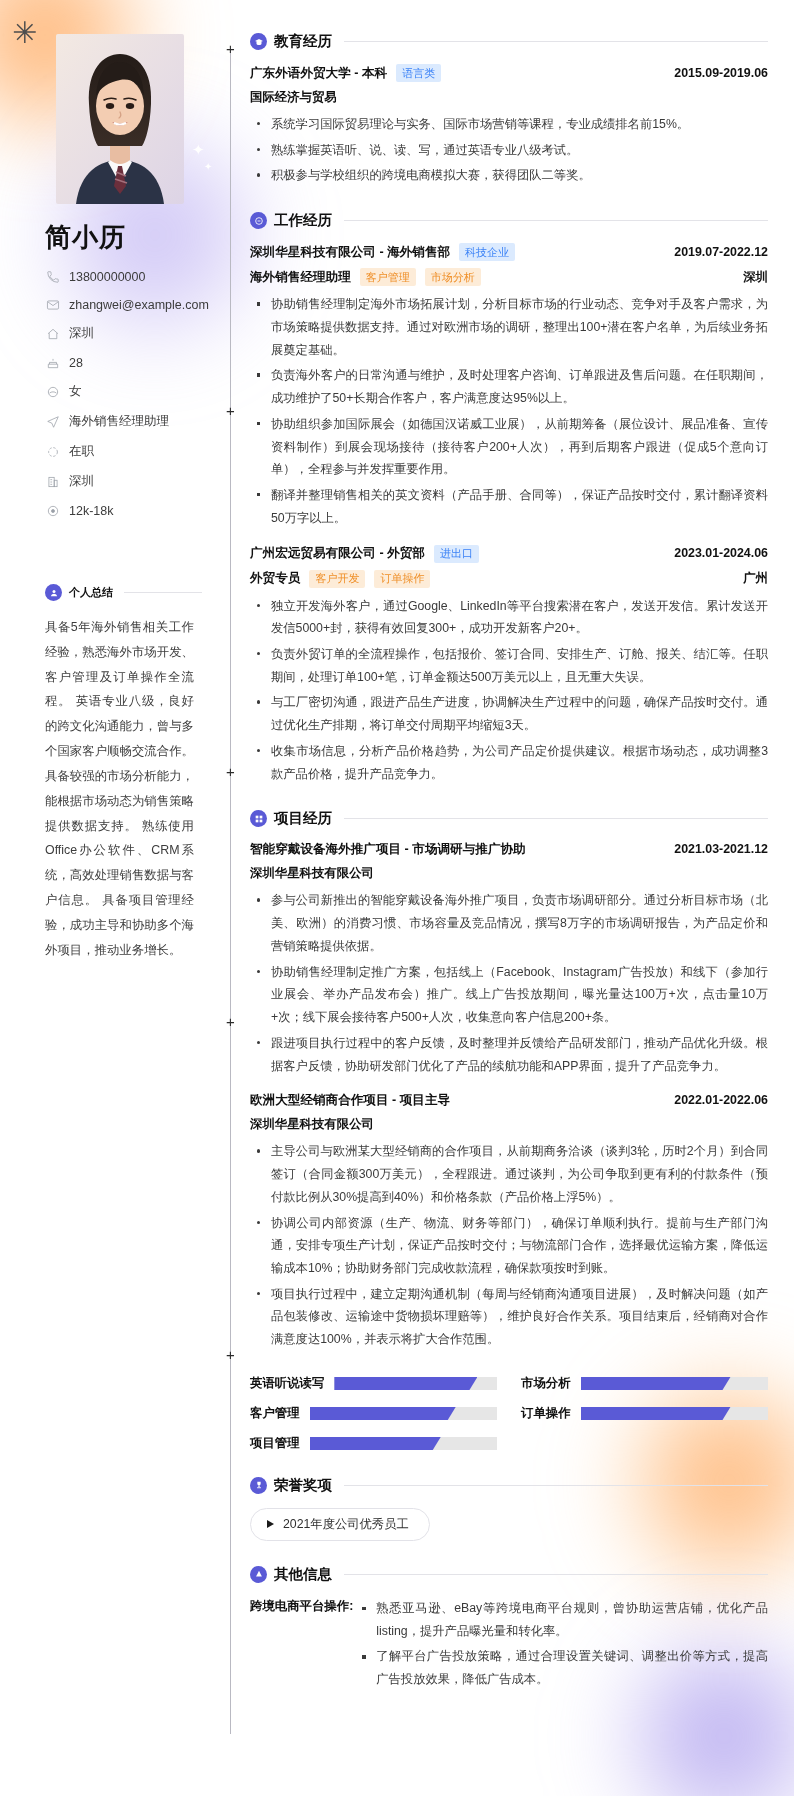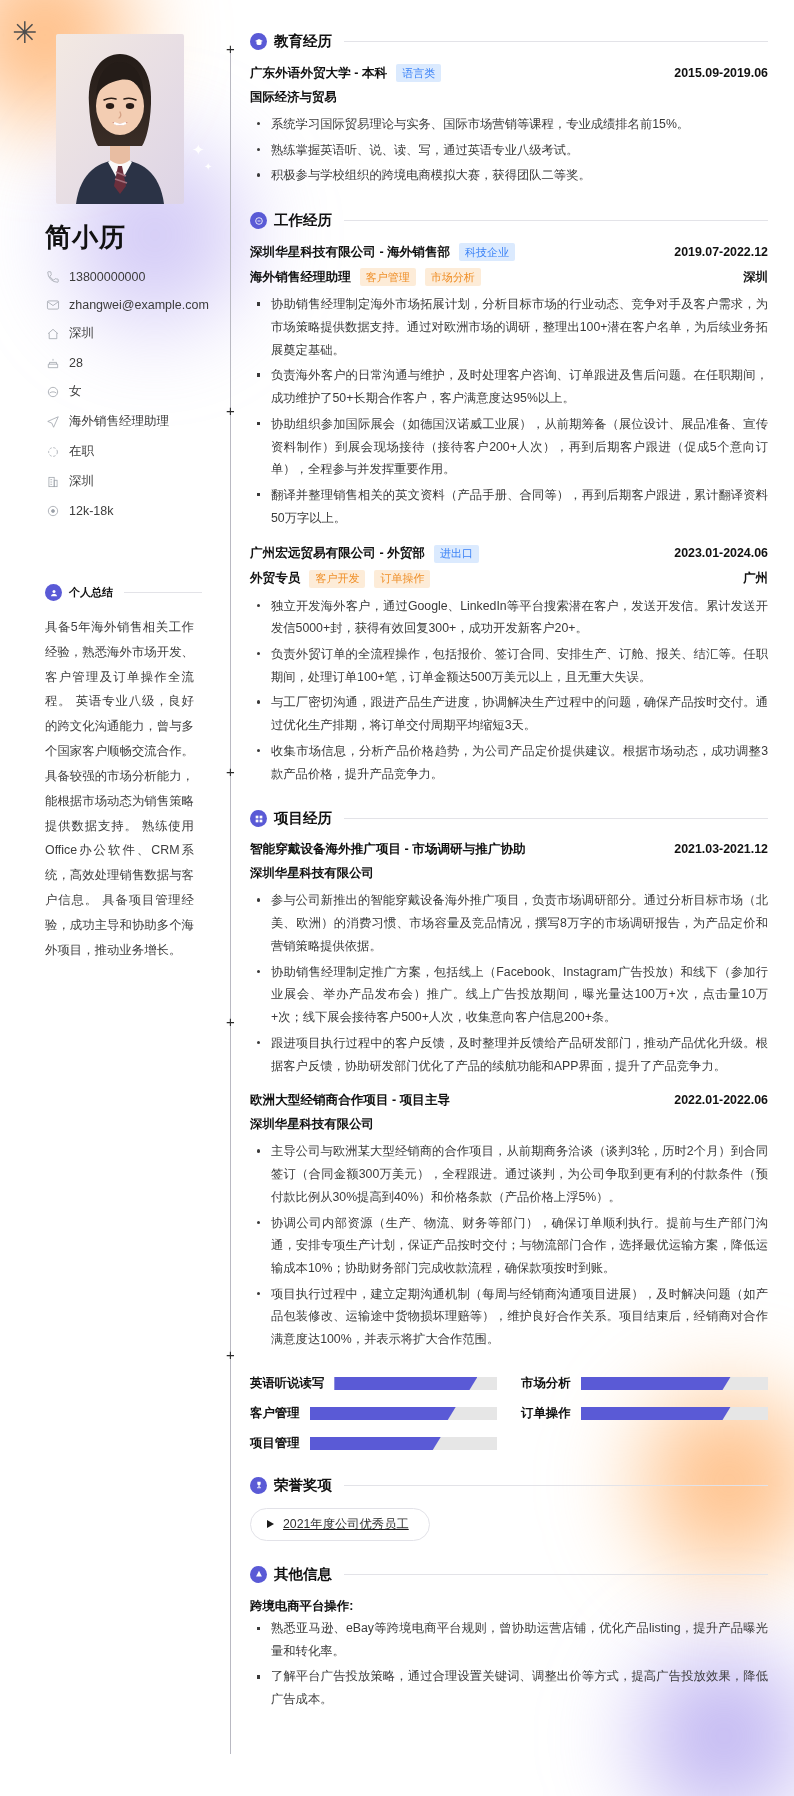--- a/index.html
+++ b/index.html
@@ -88,28 +88,28 @@
 
   
   .skill-grid { display: grid; grid-template-columns: 1fr 1fr; column-gap: 24px; row-gap: 13px; }
   .skill { display: flex; align-items: center; gap: 10px; }
   .skill-name { font-size: 12.4px; font-weight: 700; color: #111; white-space: nowrap; }
   .skill-bar { position: relative; flex: 1 1 auto; height: 13px; background: #e6e6e6; overflow: hidden; }
   .skill-fill { position: absolute; left: 0; top: 0; bottom: 0; background: #5a5ad6;
     clip-path: polygon(0 0, 100% 0, calc(100% - 8px) 100%, 0 100%); }
 
   
-  .honor-row { display: flex; gap: 18px; flex-wrap: wrap; text-decoration: underline; }
+  .honor-row { display: flex; gap: 18px; flex-wrap: wrap; }
   .honor-chip { display: flex; align-items: center; gap: 9px; border: 1px solid #e2e2e8;
     border-radius: 18px; padding: 7px 20px 7px 16px; font-size: 12.3px; color: #2f2f2f; background: #fff; }
   .honor-chip .tri { width: 0; height: 0; border-left: 7px solid #1a1a1a;
     border-top: 4.5px solid transparent; border-bottom: 4.5px solid transparent; }
 
   
-  .other-row { display: flex; align-items: flex-start; gap: 2px; flex-direction: column; }
+  .other-row { display: flex; align-items: flex-start; gap: 2px; }
   .other-label { font-size: 12.4px; font-weight: 700; color: #111; white-space: nowrap; padding-top: 1px; }
   .other-body { flex: 1 1 auto; }
   .other-body ul.bullets > li::before { border-radius: 0; top: 10px; }
 </style>
 </head>
 <body>
 
 <div class="page">
 
   <div class="blob blob-orange-tl"></div>
@@ -328,21 +328,21 @@
               <span class="entry-sub">海外销售经理助理</span>
               <span class="tag tag-orange">客户管理</span>
               <span class="tag tag-orange">市场分析</span>
             </div>
             <span class="entry-right">深圳</span>
           </div>
           <ul class="bullets sq">
             <li>协助销售经理制定海外市场拓展计划，分析目标市场的行业动态、竞争对手及客户需求，为市场策略提供数据支持。通过对欧洲市场的调研，整理出100+潜在客户名单，为后续业务拓展奠定基础。</li>
             <li>负责海外客户的日常沟通与维护，及时处理客户咨询、订单跟进及售后问题。在任职期间，成功维护了50+长期合作客户，客户满意度达95%以上。</li>
             <li>协助组织参加国际展会（如德国汉诺威工业展），从前期筹备（展位设计、展品准备、宣传资料制作）到展会现场接待（接待客户200+人次），再到后期客户跟进（促成5个意向订单），全程参与并发挥重要作用。</li>
-            <li>翻译并整理销售相关的英文资料（产品手册、合同等），再到后期客户跟进，累计翻译资料50万字以上。</li>
+            <li>翻译并整理销售相关的英文资料（产品手册、合同等），保证产品按时交付，累计翻译资料50万字以上。</li>
           </ul>
         </div>
 
         <div class="entry">
           <div class="entry-row">
             <div class="entry-left">
               <span class="entry-title">广州宏远贸易有限公司 - 外贸部</span>
               <span class="tag tag-blue">进出口</span>
             </div>
             <span class="entry-date">2023.01-2024.06</span>

